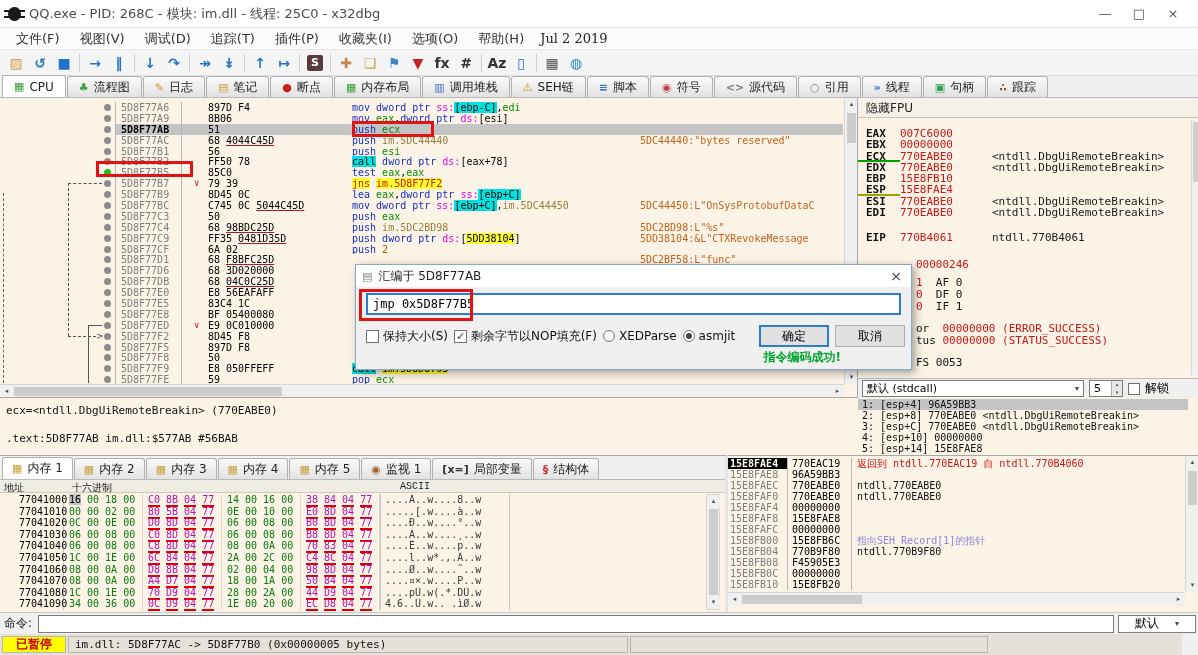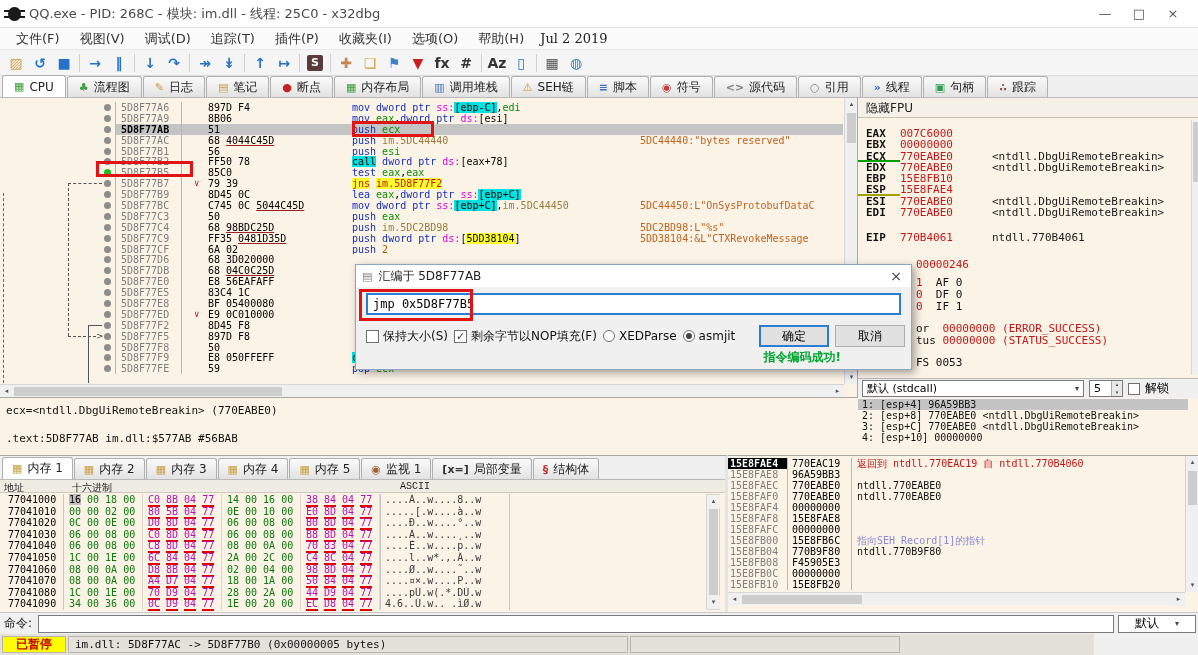--- a/index.html
+++ b/index.html
@@ -91,21 +91,21 @@
   .arow { height:11px; line-height:11px; font-family:"DejaVu Sans Mono","Liberation Mono",monospace; font-size:10px; padding-left:4px; white-space:pre; color:#111; }
   .arow.asel { background:#C4C4C4; }
 
   
   .bl { left:0; top:357px; width:728px; height:157px; border-top:1px solid #A8A8A8; border-right:3px solid #E4E4E4; }
   .memtabs { position:absolute; left:0; top:0; right:0; height:24px; background:#F0F0F0; display:flex; align-items:flex-end; padding:0 2px; border-bottom:1px solid #B9B9B9; }
   .memhdr { position:absolute; left:0; right:0; top:24px; height:13px; background:#EFECE4; border-bottom:1px solid #CFC9BB; font-family:Liberation Mono, monospace; font-size:10px; color:#222; }
   .memhdr span { position:absolute; top:1px; }
   .memrows { position:absolute; left:0; top:38px; }
   .mrow { display:flex; height:11.6px; line-height:11.6px; font-family:"DejaVu Sans Mono","Liberation Mono",monospace; font-size:10px; }
-  .maddr { width:64px; flex:none; padding-left:8px; color:#000; border-right:1px solid #C8C8C8; }
+  .maddr { width:64px; flex:none; padding-left:19px; color:#000; border-right:1px solid #C8C8C8; }
   .mgrp { width:79px; flex:none; padding-left:5px; color:#0B7A0B; border-right:1px solid #DCD8CC; white-space:pre; }
   .mgrp .mb { margin-right:6px; }
   .mgrp.mptr { color:#B114B1; }
   .mgrp.mptr .mb { border-bottom:2px solid #E00000; }
   .mb.bsel { background:#C0C0C0; color:#000; }
   .mascii { width:130px; flex:none; padding-left:4px; border-left:1px solid #C8C8C8; border-right:1px solid #C8C8C8; color:#3A3A3A; white-space:pre; overflow:hidden; }
 
   .br { left:728px; top:357px; width:470px; height:157px; border-top:1px solid #A8A8A8; }
   .stackrows { position:absolute; left:0; top:2px; right:14px; }
   .srow { display:flex; height:11px; line-height:11px; font-family:"DejaVu Sans Mono","Liberation Mono",monospace; font-size:10px; white-space:pre; }
@@ -115,21 +115,21 @@
   .snote { flex:1; padding-left:5px; color:#111; overflow:hidden; }
   .snote.n-ret { color:#C81616; } .snote.n-seh { color:#8A8AD6; }
 
   
   .cmdbar { position:absolute; left:0; top:514px; width:1198px; height:22px; background:#F0F0F0; border-top:1px solid #C8C8C8; display:flex; align-items:center; padding:0 2px; gap:4px; }
   .cmdlabel { font-size:12px; color:#222; padding:0 2px; }
   .cmdinput { flex:1; height:18px; background:#FFF; border:1px solid #7A7A7A; font-family:"DejaVu Sans Mono","Liberation Mono",monospace; font-size:11px; padding:0 4px; }
   .cmdcombo { width:78px; height:18px; background:#FFF; border:1px solid #7A7A7A; display:flex; align-items:center; padding:0 16px; font-size:12px; }
   .cmdcombo .arr { margin-left:auto; font-size:8px; color:#444; }
 
-  .statusbar { position:absolute; left:0; top:536px; width:1094px; height:21px; background:#E4E1DA; display:flex; align-items:center; gap:2px; padding:1px 2px;justify-content:space-between; }
+  .statusbar { position:absolute; left:0; top:536px; width:1182px; height:21px; background:#E4E1DA; display:flex; align-items:center; gap:2px; padding:1px 2px;justify-content:space-between; }
   .scell { height:17px; border:1px solid #B8B5AE; display:flex; align-items:center; padding:0 6px; }
   .scell.paused { width:64px; background:#FFFF00; color:#C80000; font-weight:bold; justify-content:center; }
   .scell.msg { width:560px; font-family:"DejaVu Sans Mono","Liberation Mono",monospace; font-size:11px; color:#111; }
   .scell.fill { flex:1; }
   .scell.time { width:190px; font-weight:bold; color:#0f766e;margin-top:46px; }
 
   
   .dialog { position:absolute; left:355px; top:166px; width:557px; height:106px; background:#F0F0F0; border:1px solid #89A8C8; box-shadow:3px 3px 8px rgba(0,0,0,.35); z-index:10; }
   .dlg-title { position:absolute; left:0; right:0; top:0; height:22px; background:#FFF; display:flex; align-items:center; padding:0 6px; gap:6px; font-size:12px; color:#222; }
   .dlg-ico { color:#888; font-size:11px; }
@@ -331,20 +331,21 @@
         <div class="drow"><span class="gut"></span><span class="dotc"><i class="dot"></i></span><span class="daddr">5D8F77B1</span><span class="dbytes"><span>56</span></span><span class="dinstr"><span class="tk-mn">push </span><span class="tk-reg">esi</span></span><span class="dcmt"></span></div>
         <div class="drow"><span class="gut"></span><span class="dotc"><i class="dot"></i></span><span class="daddr">5D8F77B2</span><span class="dbytes"><span>FF50 78</span></span><span class="dinstr"><span class="tk-callmn">call</span><span class="tk-mn"> dword ptr </span><span class="tk-seg">ds:</span><span class="tk-pl">[eax+78]</span></span><span class="dcmt"></span></div>
         <div class="drow"><span class="gut"></span><span class="dotc"><i class="dot bp"></i></span><span class="daddr">5D8F77B5</span><span class="dbytes"><span>85C0</span></span><span class="dinstr"><span class="tk-mn">test </span><span class="tk-reg">eax</span><span class="tk-pl">,</span><span class="tk-reg">eax</span></span><span class="dcmt"></span></div>
         <div class="drow"><span class="gut"></span><span class="dotc"><i class="dot"></i></span><span class="daddr">5D8F77B7</span><span class="dbytes"><i class="jmark">∨</i><span>79 39</span></span><span class="dinstr"><span class="tk-hlt">jns</span><span class="tk-pl"> </span><span class="tk-hlt">im.5D8F77F2</span></span><span class="dcmt"></span></div>
         <div class="drow"><span class="gut"></span><span class="dotc"><i class="dot"></i></span><span class="daddr">5D8F77B9</span><span class="dbytes"><span>8D45 0C</span></span><span class="dinstr"><span class="tk-mn">lea </span><span class="tk-reg">eax</span><span class="tk-pl">,</span><span class="tk-mn">dword ptr </span><span class="tk-seg">ss:</span><span class="tk-mem">[ebp+C]</span></span><span class="dcmt"></span></div>
         <div class="drow"><span class="gut"></span><span class="dotc"><i class="dot"></i></span><span class="daddr">5D8F77BC</span><span class="dbytes"><span>C745 0C </span><span class="ub">5044C45D</span></span><span class="dinstr"><span class="tk-mn">mov </span><span class="tk-mn">dword ptr </span><span class="tk-seg">ss:</span><span class="tk-mem">[ebp+C]</span><span class="tk-pl">,</span><span class="tk-addr">im.5DC44450</span></span><span class="dcmt">5DC44450:L"OnSysProtobufDataC</span></div>
         <div class="drow"><span class="gut"></span><span class="dotc"><i class="dot"></i></span><span class="daddr">5D8F77C3</span><span class="dbytes"><span>50</span></span><span class="dinstr"><span class="tk-mn">push </span><span class="tk-reg">eax</span></span><span class="dcmt"></span></div>
         <div class="drow"><span class="gut"></span><span class="dotc"><i class="dot"></i></span><span class="daddr">5D8F77C4</span><span class="dbytes"><span>68 </span><span class="ub">98BDC25D</span></span><span class="dinstr"><span class="tk-mn">push </span><span class="tk-addr">im.5DC2BD98</span></span><span class="dcmt">5DC2BD98:L"%s"</span></div>
         <div class="drow"><span class="gut"></span><span class="dotc"><i class="dot"></i></span><span class="daddr">5D8F77C9</span><span class="dbytes"><span>FF35 </span><span class="ub">0481D35D</span></span><span class="dinstr"><span class="tk-mn">push </span><span class="tk-mn">dword ptr </span><span class="tk-seg">ds:</span><span class="tk-pl">[</span><span class="tk-hly">5DD38104</span><span class="tk-pl">]</span></span><span class="dcmt">5DD38104:&amp;L"CTXRevokeMessage</span></div>
         <div class="drow"><span class="gut"></span><span class="dotc"><i class="dot"></i></span><span class="daddr">5D8F77CF</span><span class="dbytes"><span>6A 02</span></span><span class="dinstr"><span class="tk-mn">push </span><span class="tk-num">2</span></span><span class="dcmt"></span></div>
+        <div class="drow"><span class="gut"></span><span class="dotc"><i class="dot"></i></span><span class="daddr">5D8F77D1</span><span class="dbytes"><span>68 </span><span class="ub">F8BFC25D</span></span><span class="dinstr"></span><span class="dcmt">5DC2BF58:L"func"</span></div>
         <div class="drow"><span class="gut"></span><span class="dotc"><i class="dot"></i></span><span class="daddr">5D8F77D6</span><span class="dbytes"><span>68 3D020000</span></span><span class="dinstr"></span><span class="dcmt"></span></div>
         <div class="drow"><span class="gut"></span><span class="dotc"><i class="dot"></i></span><span class="daddr">5D8F77DB</span><span class="dbytes"><span>68 </span><span class="ub">04C0C25D</span></span><span class="dinstr"></span><span class="dcmt"></span></div>
         <div class="drow"><span class="gut"></span><span class="dotc"><i class="dot"></i></span><span class="daddr">5D8F77E0</span><span class="dbytes"><span>E8 56EAFAFF</span></span><span class="dinstr"></span><span class="dcmt"></span></div>
         <div class="drow"><span class="gut"></span><span class="dotc"><i class="dot"></i></span><span class="daddr">5D8F77E5</span><span class="dbytes"><span>83C4 1C</span></span><span class="dinstr"></span><span class="dcmt"></span></div>
         <div class="drow"><span class="gut"></span><span class="dotc"><i class="dot"></i></span><span class="daddr">5D8F77E8</span><span class="dbytes"><span>BF 05400080</span></span><span class="dinstr"></span><span class="dcmt"></span></div>
         <div class="drow"><span class="gut"></span><span class="dotc"><i class="dot"></i></span><span class="daddr">5D8F77ED</span><span class="dbytes"><i class="jmark">∨</i><span>E9 0C010000</span></span><span class="dinstr"></span><span class="dcmt"></span></div>
         <div class="drow"><span class="gut"></span><span class="dotc"><i class="dot"></i></span><span class="daddr">5D8F77F2</span><span class="dbytes"><span>8D45 F8</span></span><span class="dinstr"></span><span class="dcmt"></span></div>
         <div class="drow"><span class="gut"></span><span class="dotc"><i class="dot"></i></span><span class="daddr">5D8F77F5</span><span class="dbytes"><span>897D F8</span></span><span class="dinstr"></span><span class="dcmt"></span></div>
         <div class="drow"><span class="gut"></span><span class="dotc"><i class="dot"></i></span><span class="daddr">5D8F77F8</span><span class="dbytes"><span>50</span></span><span class="dinstr"></span><span class="dcmt"></span></div>
         <div class="drow"><span class="gut"></span><span class="dotc"><i class="dot"></i></span><span class="daddr">5D8F77F9</span><span class="dbytes"><span>E8 050FFEFF</span></span><span class="dinstr"><span class="tk-callmn">call</span><span class="tk-pl"> </span><span class="tk-hly">im.5D8D8703</span></span><span class="dcmt"></span></div>
@@ -439,20 +440,21 @@
         </span>
       </div>
       <span class="cbx"></span>
       <span>解锁</span>
     </div>
     <div class="argrows" id="argsRows">
         <div class="arow asel">1: [esp+4] 96A59BB3</div>
         <div class="arow">2: [esp+8] 770EABE0 &lt;ntdll.DbgUiRemoteBreakin&gt;</div>
         <div class="arow">3: [esp+C] 770EABE0 &lt;ntdll.DbgUiRemoteBreakin&gt;</div>
         <div class="arow">4: [esp+10] 00000000</div>
+        <div class="arow">5: [esp+14] 15E8FAE8</div>
       </div>
     <div class="sbv" style="right:0;top:22px;bottom:80px;width:7px">
       <span class="sb-thumb" style="left:1px;top:2px;width:5px;height:60px"></span>
     </div>
   </div>
 
   <div class="pane bl">
     <div class="memtabs" id="memTabs">
         <div class="tab small active">
           <span class="tico" style="color: rgb(200, 160, 64);">▦</span>

